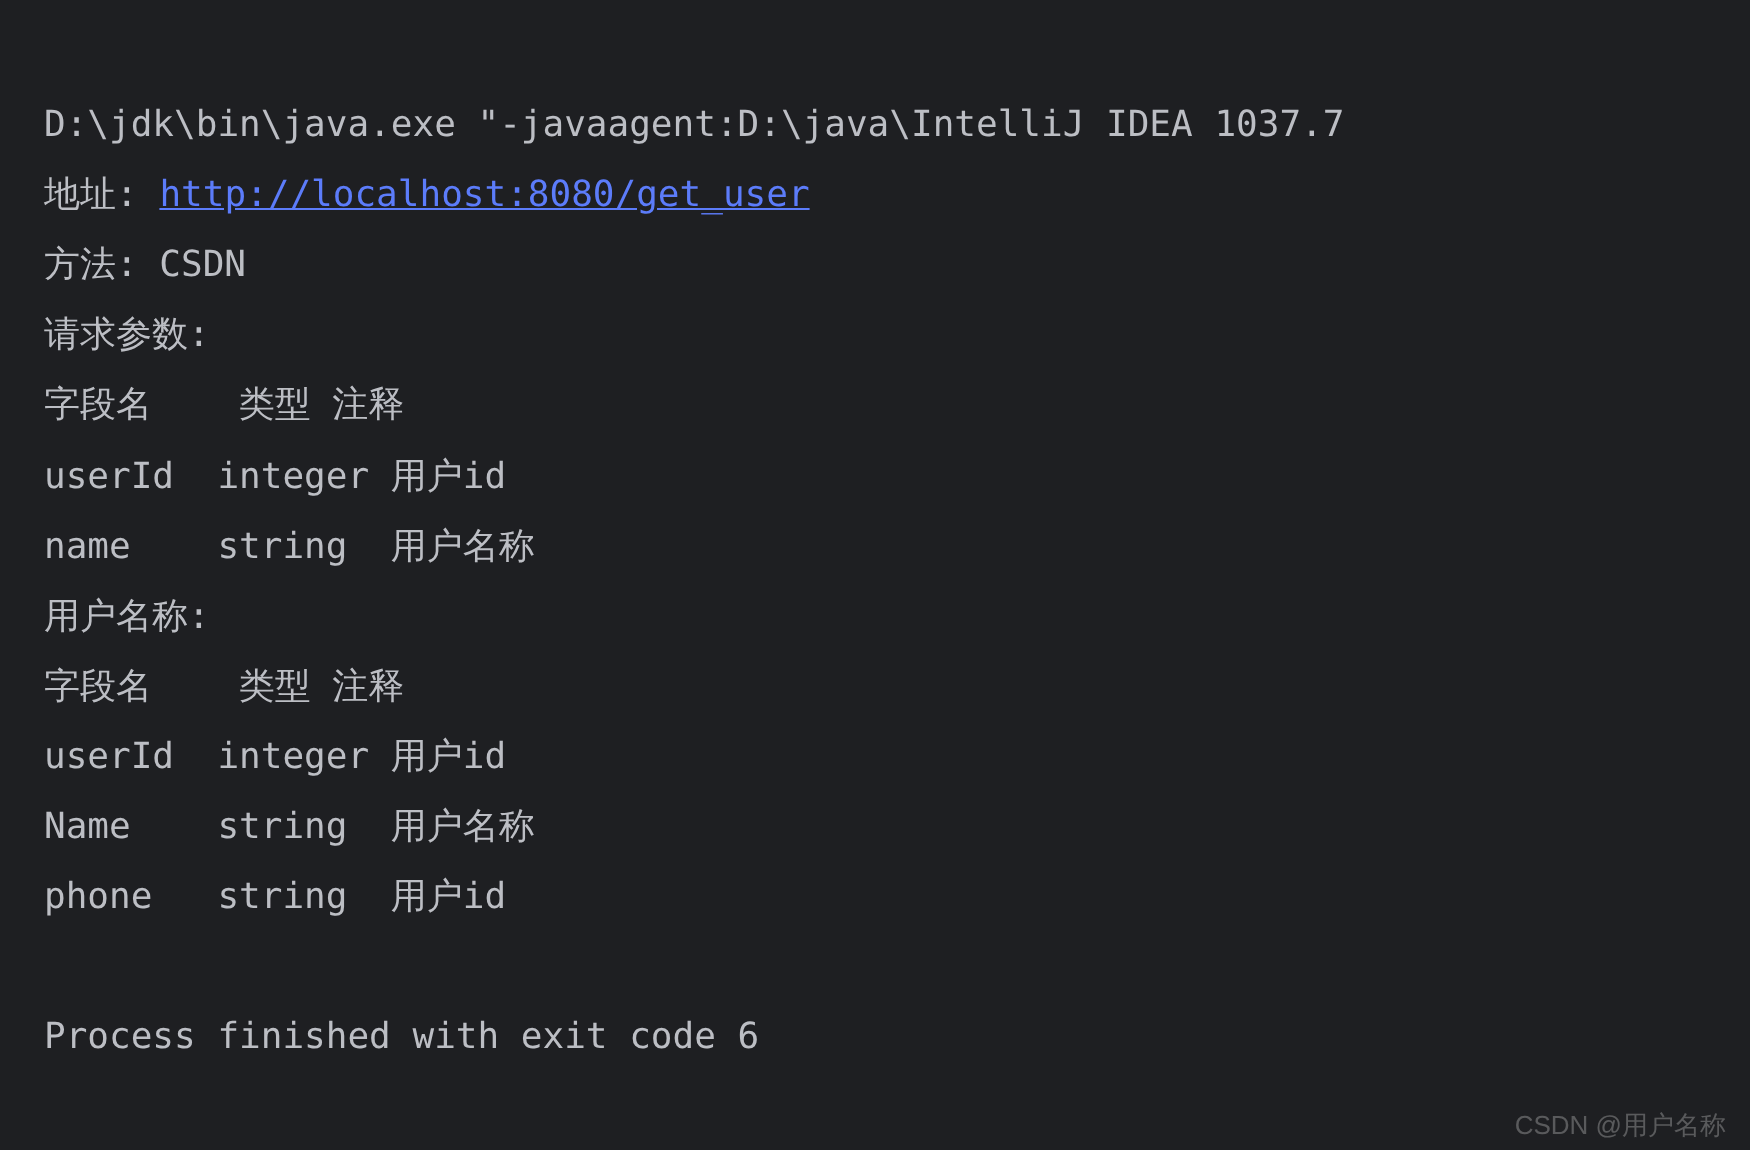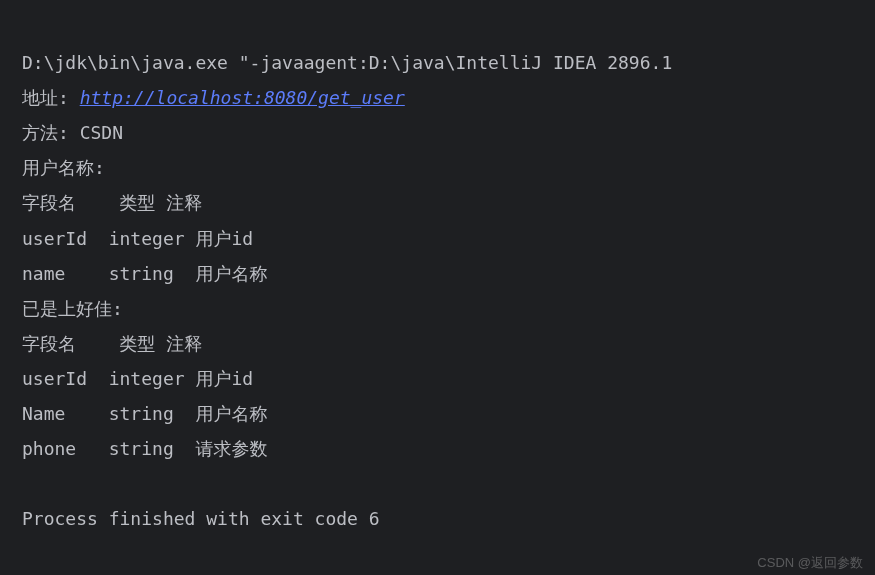--- a/index.html
+++ b/index.html
@@ -19,45 +19,44 @@
       overflow: hidden;
       position: relative;
     }
     .console-output {
       white-space: pre;
     }
     .link {
       color: #5c7cfa;
       text-decoration: underline;
       cursor: pointer;
-      font-style: italic;
     }
     .watermark {
       position: absolute;
       bottom: 6px;
       right: 12px;
       font-size: 13px;
       color: rgba(200, 200, 200, 0.35);
       font-family: sans-serif;
       line-height: 1;
     }
   </style>
 </head>
 <body>
 
 <div class="console-output">
-<span>D:\jdk\bin\java.exe "-javaagent:D:\java\IntelliJ IDEA 2896.1</span>
+<span>D:\jdk\bin\java.exe "-javaagent:D:\java\IntelliJ IDEA 1037.7</span>
 <span>地址: </span><span class="link">http://localhost:8080/get_user</span>
 <span>方法: CSDN</span>
+<span>请求参数:</span>
+<span>字段名    类型 注释</span>
+<span>userId  integer 用户id</span>
+<span>name    string  用户名称</span>
 <span>用户名称:</span>
 <span>字段名    类型 注释</span>
 <span>userId  integer 用户id</span>
-<span>name    string  用户名称</span>
-<span>已是上好佳:</span>
-<span>字段名    类型 注释</span>
-<span>userId  integer 用户id</span>
 <span>Name    string  用户名称</span>
-<span>phone   string  请求参数</span>
+<span>phone   string  用户id</span>
 
 <span>Process finished with exit code 6</span>
 </div>
 
-<div class="watermark">CSDN @返回参数</div>
+<div class="watermark">CSDN @用户名称</div>
 
 </body></html>

